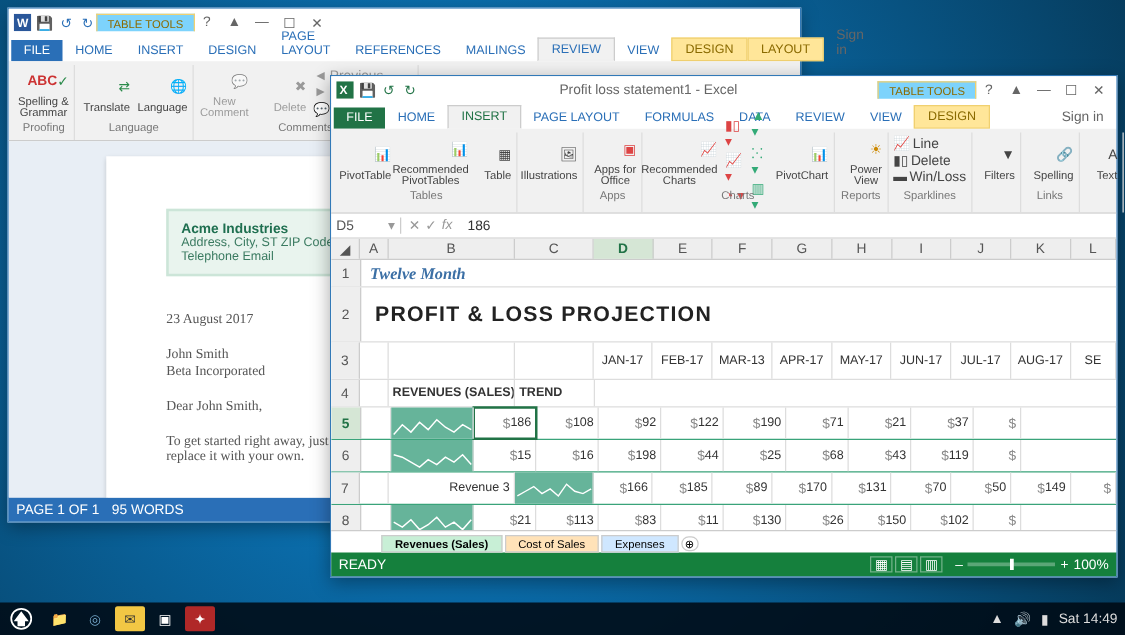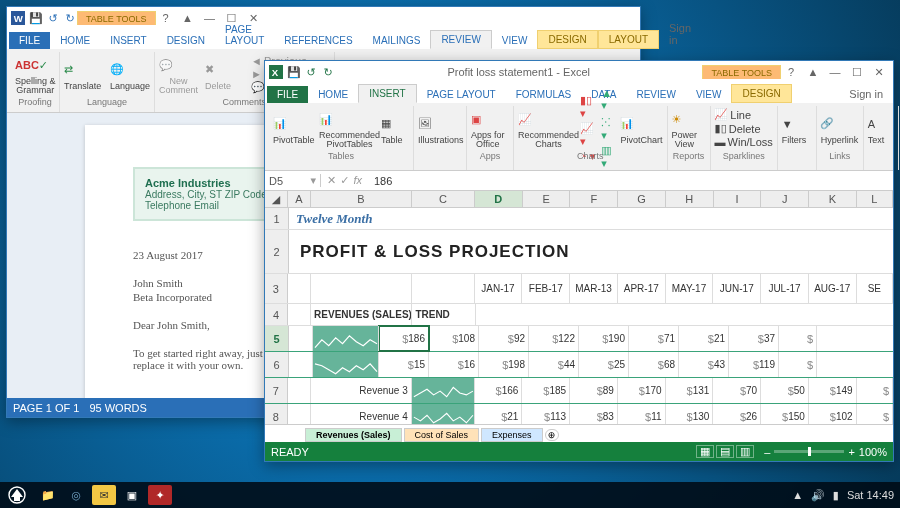--- a/index.html
+++ b/index.html
@@ -11,40 +11,40 @@
 .taskbar .task-icon{width:24px;height:20px;margin:0 2px;display:flex;align-items:center;justify-content:center;border-radius:2px}
 .taskbar .spacer{flex:1}
 .taskbar .tray{display:flex;align-items:center;gap:8px;color:#ddd;font-size:10px}
 
 .win{position:absolute;background:#fff;border:1px solid #3279b7;box-shadow:0 4px 14px rgba(0,0,0,.35);display:flex;flex-direction:column}
 .titlebar{height:22px;background:#fff;display:flex;align-items:center;padding:0 4px;color:#444}
 .titlebar .app-icon{width:14px;height:14px;margin-right:4px}
 .titlebar .qat{display:flex;gap:3px;color:#2a6fb7}
 .titlebar .qat span{width:14px;height:14px;display:inline-flex;align-items:center;justify-content:center}
 .titlebar .title{flex:1;text-align:center;color:#666;font-size:11px}
-.titlebar .tooltab{background:#fdba74;color:#8a6a00;padding:2px 8px 1px;font-size:9px;border:1px solid #f0d070;border-bottom:none}
+.titlebar .tooltab{background:#7dd3fc;color:#8a6a00;padding:2px 8px 1px;font-size:9px;border:1px solid #f0d070;border-bottom:none}
 .titlebar .winbtns{display:flex;gap:2px;color:#666}
 .titlebar .winbtns span{width:20px;height:16px;display:flex;align-items:center;justify-content:center}
 
 .tabs{height:20px;display:flex;align-items:flex-end;background:#fff;padding-left:2px}
 .tab{padding:3px 10px 3px;color:#2a6fb7;font-size:10px;text-transform:uppercase}
 .tab.file{background:#2a6fb7;color:#fff}
 .excel .tab.file{background:#217346}
 .tab.active{border:1px solid #ccc;border-bottom:1px solid #f1f1f1;background:#f1f1f1;color:#217346}
 .word .tab.active{color:#2a6fb7}
 .tabs .spacer{flex:1}
 .tabs .signin{padding:3px 10px;color:#666;text-transform:none}
 .tabs .tooltab-design{background:#ffe699;color:#8a6a00;padding:3px 10px;border:1px solid #f0d070}
 
 .ribbon{background:#f1f1f1;border-bottom:1px solid #ccc;display:flex;align-items:stretch;padding:3px 4px 0;min-height:64px}
 .rgroup{display:flex;flex-direction:column;align-items:center;padding:0 4px;border-right:1px solid #ddd}
 .rgroup:last-child{border-right:none}
 .rgroup .ic{height:44px;display:flex;align-items:center;gap:6px}
 .rgroup .lbl{font-size:9px;color:#777;padding:1px 0 2px;text-align:center;white-space:nowrap}
-.bigbtn{display:flex;flex-direction:column;align-items:flex-start;width:40px;color:#444}
+.bigbtn{display:flex;flex-direction:column;align-items:flex-end;width:40px;color:#444}
 .bigbtn .glyph{height:24px;display:flex;align-items:center;justify-content:center}
 .bigbtn .cap{font-size:9px;line-height:9px;text-align:center}
 .smallstack{display:flex;flex-direction:column;gap:1px;font-size:9px;color:#444}
 .smallstack span{display:flex;align-items:center;gap:2px}
 
 .word .docarea{flex:1;background:#e8eef5;overflow:hidden;position:relative}
 .page{position:absolute;left:78px;top:12px;width:500px;height:600px;background:#fff;box-shadow:0 1px 4px rgba(0,0,0,.2);padding:42px 48px}
 .letterhead{border:2px solid #cce5d8;background:#e9f4ee;padding:8px 10px;color:#1f6f50;margin-bottom:28px}
 .letterhead .co{font-weight:bold;color:#1f6f50}
 .letterhead .addr{color:#3a7a60;font-size:10px}
@@ -328,21 +328,21 @@
             <div class="glyph">▼</div>
             <div class="cap">Filters</div>
           </div>
         </div>
       <div class="lbl">&nbsp;</div>
     </div>
     <div class="rgroup">
       <div class="ic">
           <div class="bigbtn" style="width:38px">
             <div class="glyph" style="color:#36a">🔗</div>
-            <div class="cap">Hyperlink</div>
+            <div class="cap">Spelling</div>
           </div>
         </div>
       <div class="lbl">Links</div>
     </div>
     <div class="rgroup">
       <div class="ic">
           <div class="bigbtn" style="width:26px">
             <div class="glyph">A</div>
             <div class="cap">Text</div>
           </div>
@@ -476,21 +476,20 @@
             <div class="cell" style="width:50px"><span style="float:left;color:#888">$</span>70</div>
             <div class="cell" style="width:50px"><span style="float:left;color:#888">$</span>50</div>
             <div class="cell" style="width:50px"><span style="float:left;color:#888">$</span>149</div>
             <div class="cell" style="width:38px">
               <span style="float:left;color:#888">$</span>
             </div>
           </div>
           <div class="gridrow greenline" style="height: 26px;">
             <div class="rowhdr">8</div>
             <div class="cell" style="width:24px"></div>
-            <div class="cell" style="width:106px">Revenue 4</div>
             <div class="cell spark" style="width:66px">
               <svg viewBox="0 0 66 26">
                 <polyline points="2,14 9,18 16,12 23,20 30,16 37,10 44,18 51,14 58,20 65,12" fill="none" stroke="#fff" stroke-width="1.2"></polyline>
               </svg>
             </div>
             <div class="cell" style="width:50px"><span style="float:left;color:#888">$</span>21</div>
             <div class="cell" style="width:50px"><span style="float:left;color:#888">$</span>113</div>
             <div class="cell" style="width:50px"><span style="float:left;color:#888">$</span>83</div>
             <div class="cell" style="width:50px"><span style="float:left;color:#888">$</span>11</div>
             <div class="cell" style="width:50px"><span style="float:left;color:#888">$</span>130</div>

